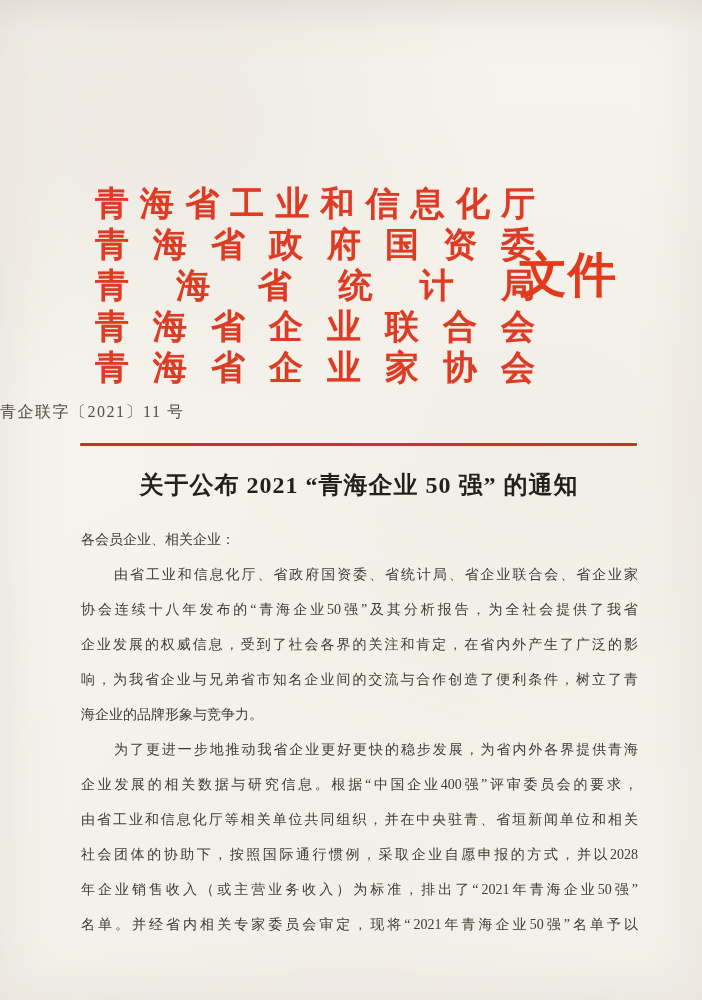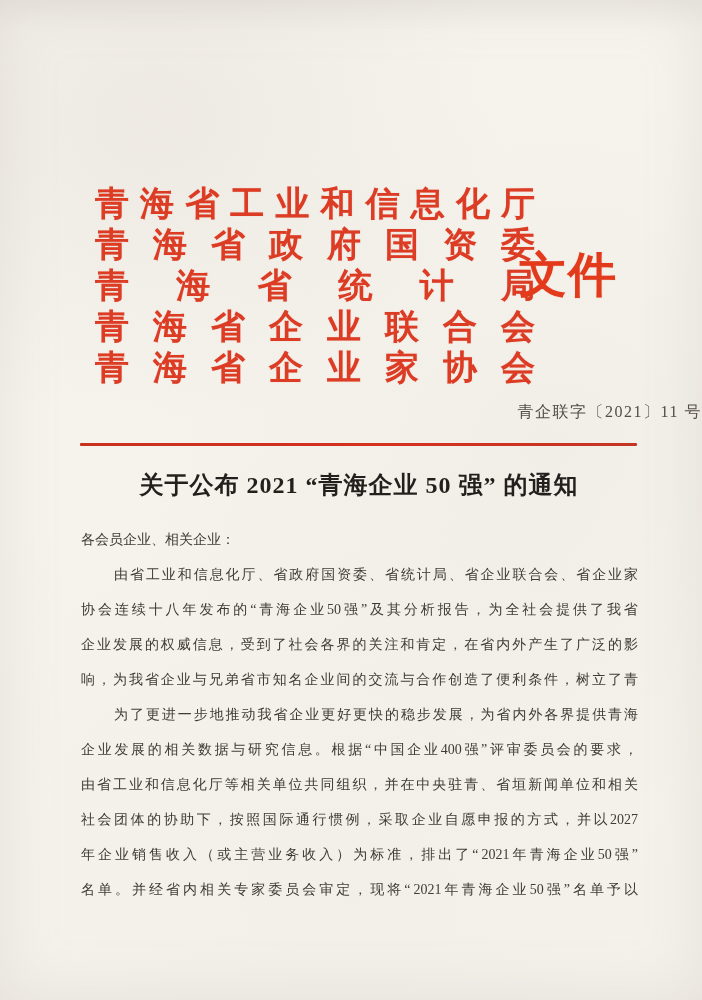--- a/index.html
+++ b/index.html
@@ -33,21 +33,21 @@
   .doc-type-label{
     position:absolute;left:519px;top:251px;
     font-size:48px;line-height:1;font-weight:700;color:#e23a1b;
     letter-spacing:1px;
     text-shadow:0 0 1px rgba(226,58,27,0.4);
   }
 
   
   .doc-number{
     position:absolute;left:0;top:402px;width:100%;
-    text-align:right;font-size:16px;color:#524d46;letter-spacing:1.5px;
+    text-align:left;font-size:16px;color:#524d46;letter-spacing:1.5px;
   }
 
   
   .red-rule{
     position:absolute;left:80px;top:443px;width:557px;height:3px;
     background:linear-gradient(90deg,#c9301e,#d5311f 55%,#c43524);
     border-radius:1px;
   }
 
   
@@ -277,20 +277,21 @@
         <span>便</span>
         <span>利</span>
         <span>条</span>
         <span>件</span>
         <span>，</span>
         <span>树</span>
         <span>立</span>
         <span>了</span>
         <span>青</span>
       </div>
+      <div class="body-line">海企业的品牌形象与竞争力。</div>
       <div class="body-line fill indent">
         <span>为</span>
         <span>了</span>
         <span>更</span>
         <span>进</span>
         <span>一</span>
         <span>步</span>
         <span>地</span>
         <span>推</span>
         <span>动</span>
@@ -418,21 +419,21 @@
         <span>自</span>
         <span>愿</span>
         <span>申</span>
         <span>报</span>
         <span>的</span>
         <span>方</span>
         <span>式</span>
         <span>，</span>
         <span>并</span>
         <span>以</span>
-        <span>2027</span>
+        <span>2028</span>
       </div>
       <div class="body-line fill">
         <span>年</span>
         <span>企</span>
         <span>业</span>
         <span>销</span>
         <span>售</span>
         <span>收</span>
         <span>入</span>
         <span>（</span>

